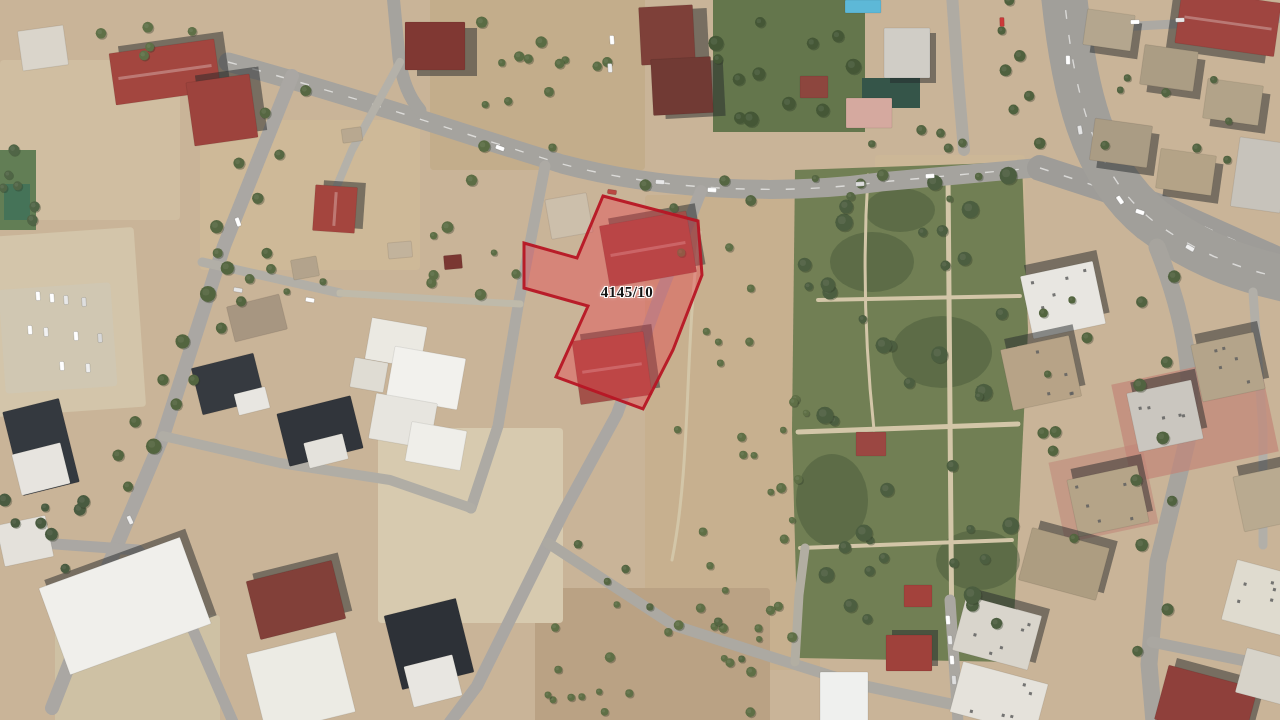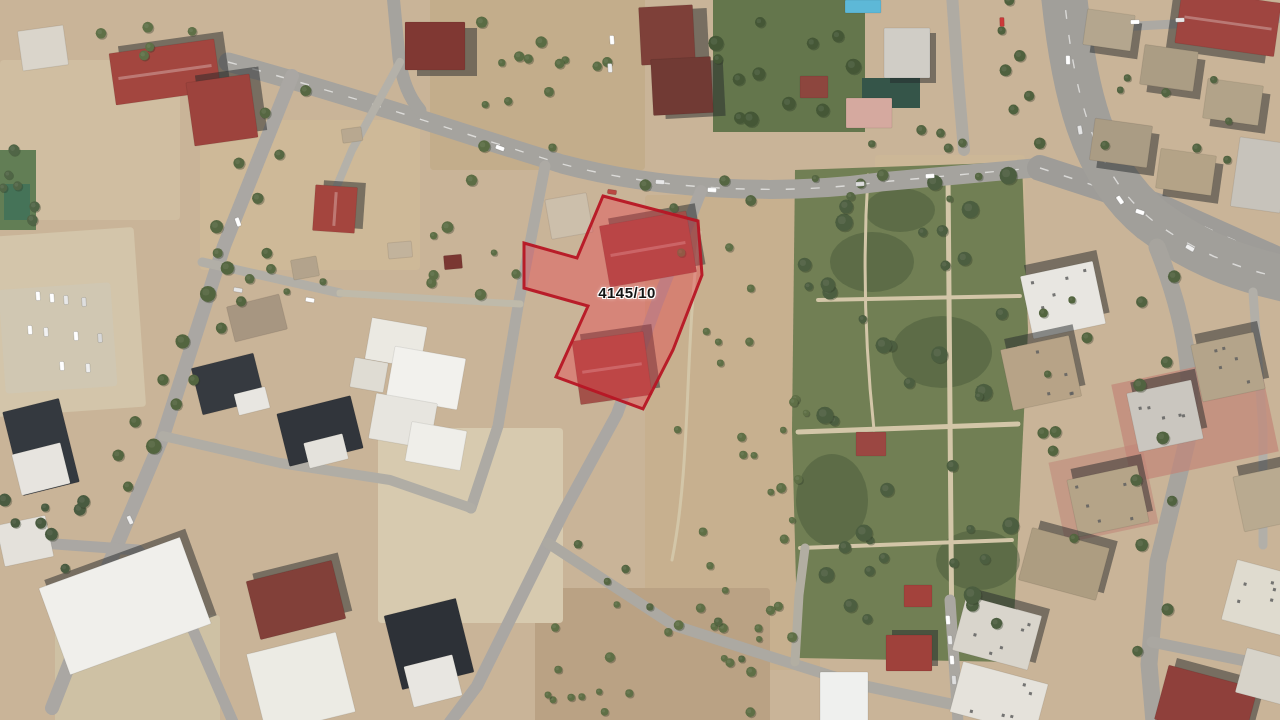--- a/index.html
+++ b/index.html
@@ -1,17 +1,17 @@
 <!DOCTYPE html>
 <html><head>
 <meta charset="utf-8">
 <style>
   html,body{margin:0;padding:0;background:#c8b295;overflow:hidden;}
   .viewport{position:relative;width:1280px;height:720px;overflow:hidden;
-    font-family:Liberation Sans, sans-serif;}
+    font-family:Liberation Serif, serif;}
   #scene{position:absolute;left:0;top:0;width:1280px;height:720px;display:block;}
   .parcel-hit{position:absolute;left:0;top:0;width:1280px;height:720px;}
   .parcel-label{position:absolute;transform:translate(-50%,-50%);
     font-weight:bold;font-size:15px;letter-spacing:0.5px;color:#141414;white-space:nowrap;
     text-shadow:-1px -1px 0 #fff,1px -1px 0 #fff,-1px 1px 0 #fff,1px 1px 0 #fff,0 0 4px #fff;}
 </style>
 </head>
 <body>
 
 <div class="viewport">

